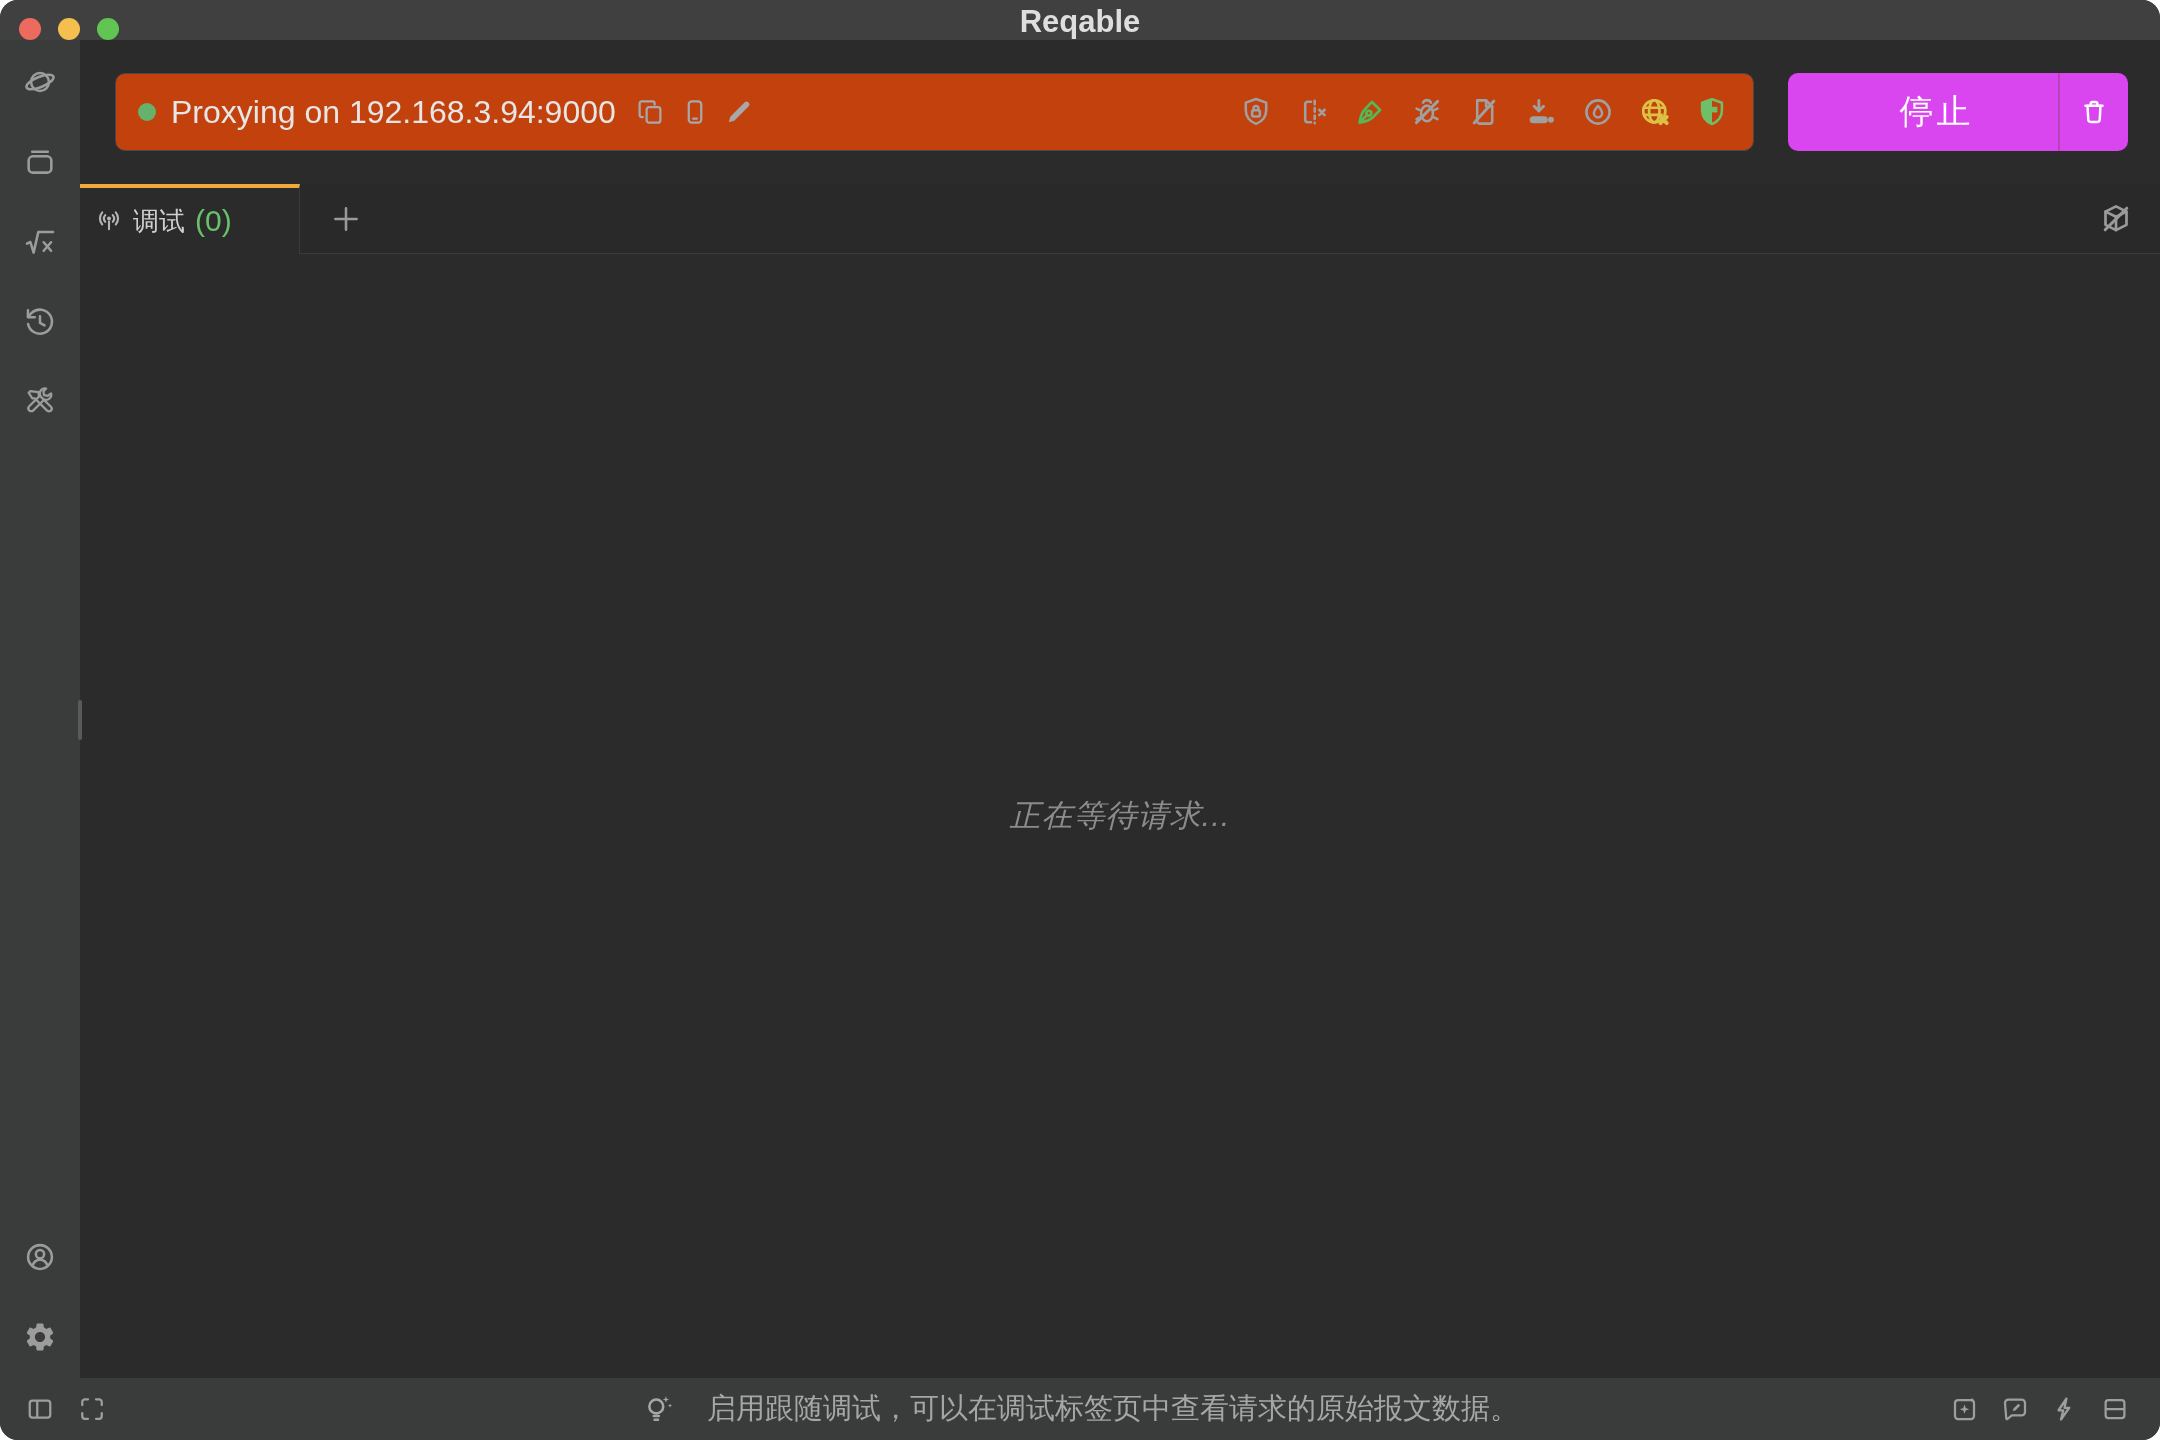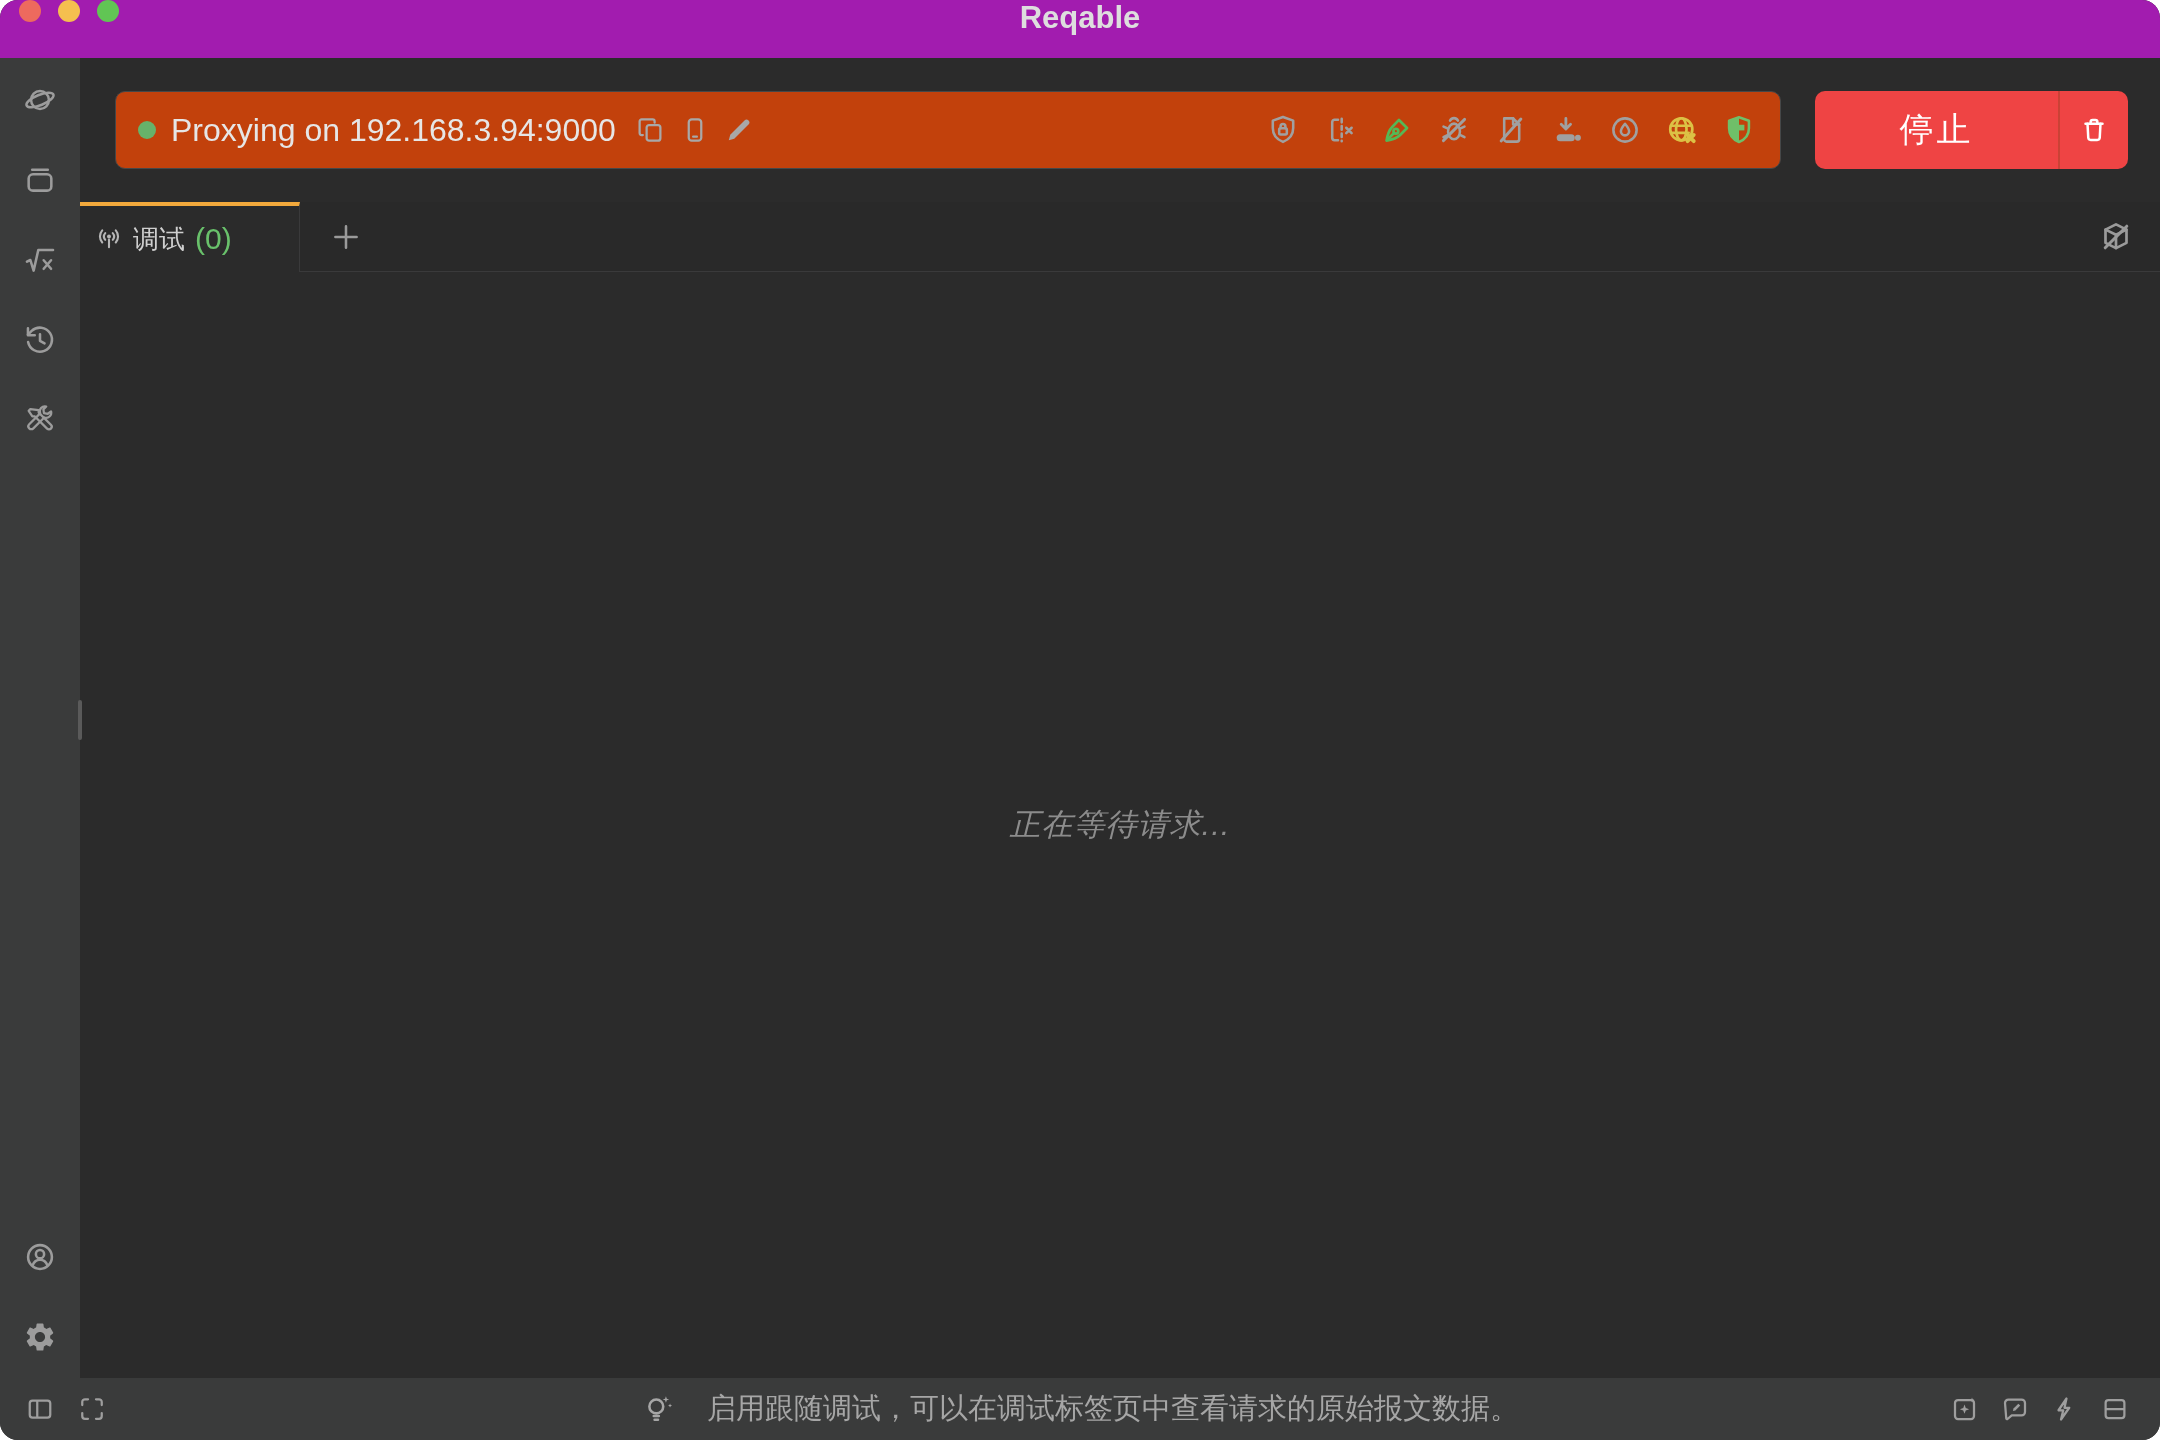--- a/index.html
+++ b/index.html
@@ -1,20 +1,20 @@
 <!DOCTYPE html>
 <html><head>
 <meta charset="utf-8">
 <style>
   html,body{margin:0;padding:0;background:#ffffff;}
   body{width:2160px;height:1440px;font-family:"Liberation Sans","DejaVu Sans",sans-serif;}
   .window{position:relative;width:2160px;height:1440px;border-radius:18px;overflow:hidden;
           background:#2b2b2b;display:flex;flex-direction:column;}
   
-  .titlebar{height:58px;flex:none;background:#a21caf;position:relative;display:flex;align-items:flex-start;}
+  .titlebar{height:40px;flex:none;background:#404040;position:relative;display:flex;align-items:flex-end;}
   .lights{display:flex;gap:17px;padding-left:19px;}
   .light{width:22px;height:22px;border-radius:50%;}
   .light.red{background:#ed6a5e;}
   .light.yellow{background:#f5bf4f;}
   .light.green{background:#61c554;}
   .win-title{position:absolute;left:0;right:0;text-align:center;font-size:31px;font-weight:bold;color:#dedede;}
   
   .body-row{flex:1;display:flex;min-height:0;}
   .sidebar{width:80px;flex:none;background:#3a3b3b;display:flex;flex-direction:column;align-items:center;
            padding:25px 0 24px;gap:46px;color:#9c9c9c;}
@@ -26,22 +26,22 @@
                display:flex;align-items:center;padding:0 24px 0 22px;box-sizing:border-box;}
   .status-dot{width:18px;height:18px;border-radius:50%;background:#67b26a;margin-right:15px;flex:none;}
   .proxy-text{font-size:32px;color:#e6e6e6;white-space:nowrap;}
   .quick-actions{display:flex;gap:14px;margin-left:20px;color:#a8a8a8;}
   .grow{flex:1;}
   .mode-actions{display:flex;gap:23px;color:#a0a0a0;align-items:center;}
   .icon-btn{display:flex;align-items:center;justify-content:center;cursor:pointer;background:none;border:none;padding:0;color:inherit;}
   .green-ic{color:#55b855;}
   .yellow-ic{color:#dcc145;}
   .shield-ic{color:#6fbf69;}
-  .stop-btn{width:313px;height:78px;flex:none;background:#ef4444;border-radius:10px;display:flex;
-            overflow:hidden;cursor:pointer;}
+  .stop-btn{width:313px;height:78px;flex:none;background:#d946ef;border-radius:10px;display:flex;
+            overflow:hidden;cursor:pointer;padding-left:27px;}
   .stop-label{flex:1;display:flex;align-items:center;justify-content:center;font-size:34px;color:#ffffff;
               letter-spacing:3px;border-right:2px solid rgba(90,60,10,0.25);}
   .stop-trash{width:68px;display:flex;align-items:center;justify-content:center;color:#ffffff;}
   
   .tabbar{height:70px;flex:none;display:flex;align-items:stretch;}
   .tab-active{width:220px;flex:none;box-sizing:border-box;border-top:4px solid #f2a93c;background:#2b2b2b;
               border-right:1px solid #3a3a3b;display:flex;align-items:center;padding-left:15px;gap:10px;cursor:pointer;}
   .tab-ic{color:#b5b5b5;}
   .tab-label{font-size:26px;color:#cfcfcf;}
   .tab-count{font-size:30px;color:#69c16b;}

